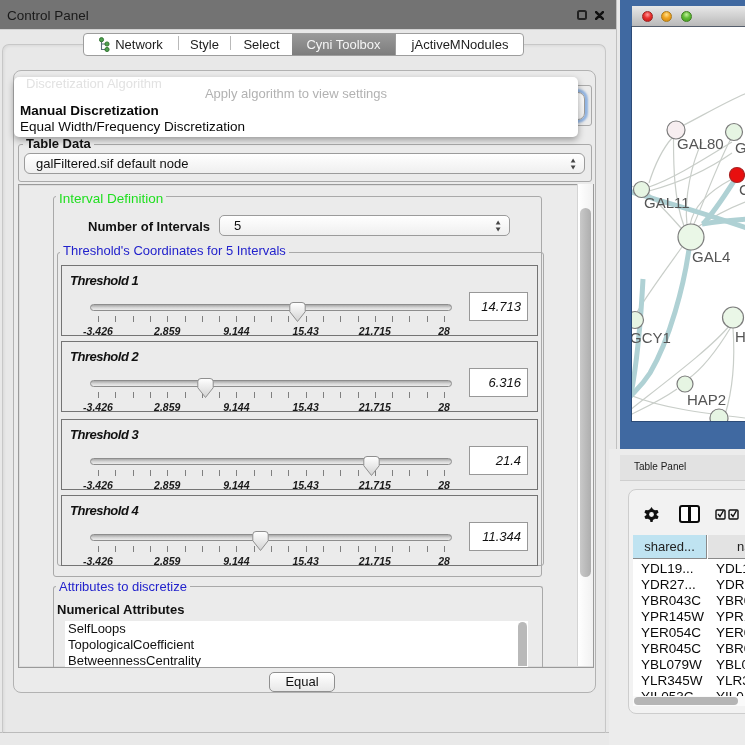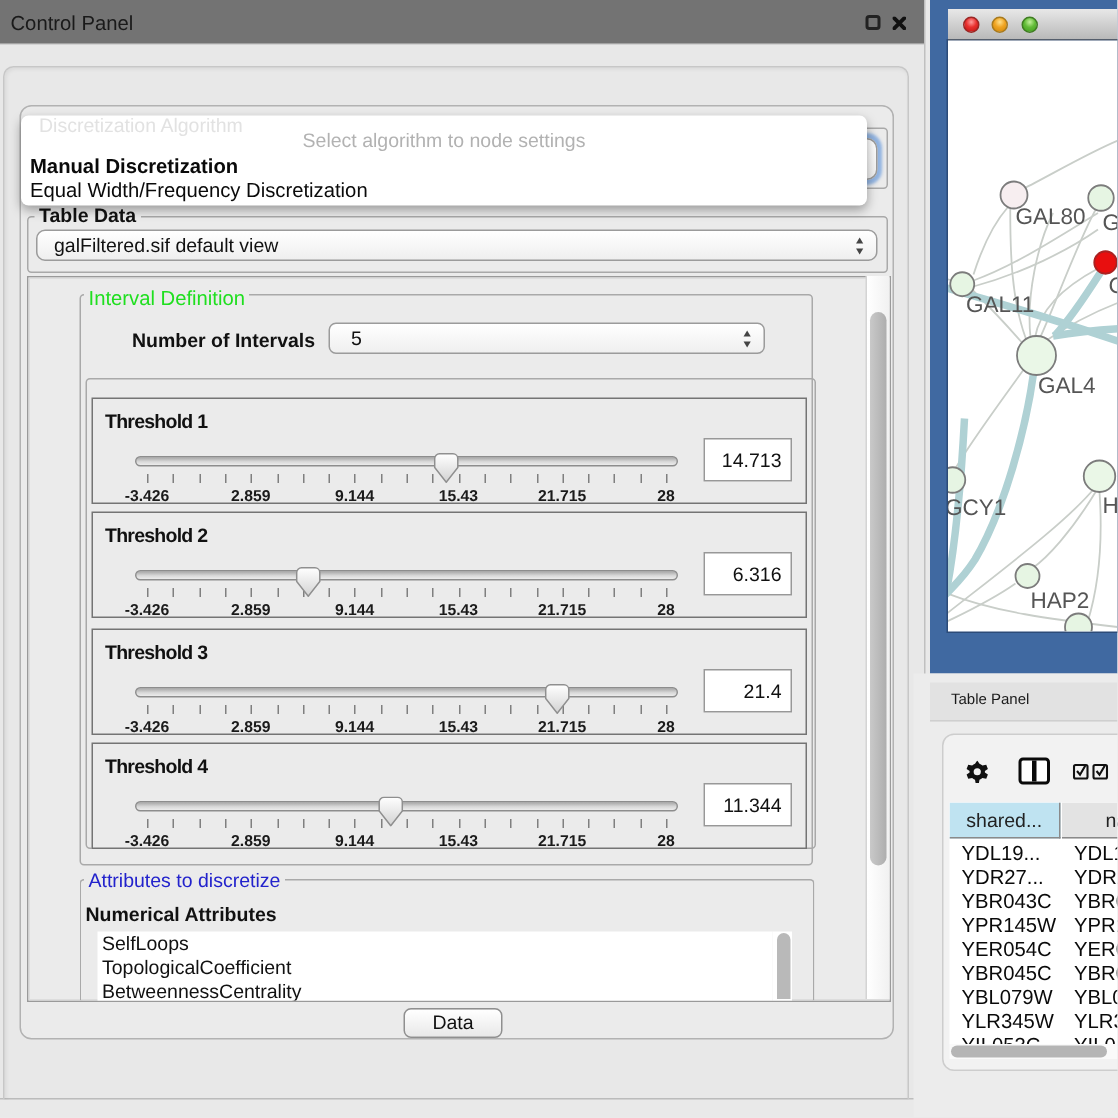--- a/index.html
+++ b/index.html
@@ -6,21 +6,21 @@
 html,body { width:745px; height:745px; }
 body { font-family:"Liberation Sans", sans-serif; background:#e9e9e9; position:relative; overflow:hidden; }
 .abs { position:absolute; }
 .grp { position:absolute; border:1px solid #a9a9a9; border-radius:3px; }
 .grp-title { position:absolute; background:#ebebeb; padding:0 3px; font-size:13px; line-height:14px; }
 .combo { position:absolute; border:1px solid #9b9b9b; border-radius:5px; background:linear-gradient(#ffffff,#efefef); font-size:13px; color:#111; }
 .combo .tx { position:absolute; left:11px; top:3px; }
 .stepper { position:absolute; right:7px; top:50%; width:7px; height:14px; margin-top:-7px; }
 .stepper:before { content:""; position:absolute; left:0; top:0; border-left:3.5px solid transparent; border-right:3.5px solid transparent; border-bottom:5px solid #444; }
 .stepper:after { content:""; position:absolute; left:0; bottom:0; border-left:3.5px solid transparent; border-right:3.5px solid transparent; border-top:5px solid #444; }
-.tbox { position:absolute; left:61px; width:477px; height:71px; border:1px solid #747474; background:#ebebeb; }
+.tbox { position:absolute; left:61px; width:477px; height:71px; border:1px solid #747474; background:#ebebeb;font-style:italic; }
 .tbox .tt { position:absolute; left:8px; top:7px; font-size:13px; font-weight:bold; color:#111; letter-spacing:-0.5px; }
 .track { position:absolute; left:28px; top:38px; width:362px; height:7px; border:1px solid #8d8d8d; border-radius:3.5px; background:linear-gradient(#a8a8a8,#d8d8d8 55%,#ececec); }
 .vfield { position:absolute; left:407px; top:26px; width:59px; height:29px; background:#fff; border:1px solid #989898; font-size:13px; color:#111; text-align:right; padding:6px 6px 0 0; }
 .ticklbl { position:absolute; top:59px; font-size:10.5px; font-weight:bold; color:#1a1a1a; transform:translateX(-50%); }
 .thumb { position:absolute; top:35.5px; width:17px; height:20px; margin-left:-8.5px; }
 .tabseg { display:inline-block; height:100%; font-size:13px; color:#1c1c1c; text-align:center; line-height:21px; vertical-align:top; }
 .dark { background:linear-gradient(#999999,#7d7d7d); color:#f5f5f5; }
 .sep { display:inline-block; width:1px; height:14px; background:#b9b9b9; vertical-align:middle; margin-top:-2px; }
 </style>
 </head>
@@ -31,53 +31,63 @@
   <div class="abs" style="left:2px; top:44px; width:604px; height:689px; border:1px solid #c7c7c7; border-bottom:none; border-radius:7px 7px 0 0; box-shadow:inset 1px 1px 3px rgba(0,0,0,0.07);"></div>
 
   <div class="abs" style="left:0; top:0; width:100%; height:30px; background:#737373; border-bottom:1px solid #d2d2d2;">
     <div class="abs" style="left:7px; top:7.5px; font-size:13.5px; color:#1a1a1a;">Control Panel</div>
     <div class="abs" style="left:577px; top:10px; width:10px; height:10px; border:2px solid #222; border-radius:2.5px;"></div>
     <svg class="abs" style="left:594.5px; top:11px;" width="9" height="9" viewBox="0 0 12 12">
         <path d="M1.5 1.5 L10.5 10.5 M10.5 1.5 L1.5 10.5" stroke="#111" stroke-width="3.4" stroke-linecap="round"></path>
       </svg>
   </div>
 
+  <div class="abs" style="left:83px; top:33px; width:441px; height:23px; background:#ffffff; border:1px solid #9d9d9d; border-radius:4px; overflow:hidden; white-space:nowrap;">
+    <div class="tabseg" style="width:94px;">
+      <svg width="11" height="15" viewBox="0 0 11 15" style="vertical-align:-3px; margin-right:5px;">
+          <path d="M2.5 4 V13 M2.5 7 H7 M2.5 12.5 H7" stroke="#5a6b7a" stroke-width="1.1" fill="none"></path>
+          <circle cx="2.5" cy="2.7" r="2.1" fill="#4ea04e" stroke="#2d6e2d" stroke-width="0.9"></circle>
+          <circle cx="8" cy="7" r="2.1" fill="#4ea04e" stroke="#2d6e2d" stroke-width="0.9"></circle>
+          <circle cx="8" cy="12.5" r="2.1" fill="#4ea04e" stroke="#2d6e2d" stroke-width="0.9"></circle>
+        </svg>Network</div><div class="sep"></div><div class="tabseg" style="width:51px;">Style</div><div class="sep"></div><div class="tabseg" style="width:61px;">Select</div><div class="tabseg dark" style="width:103px;">Cyni Toolbox</div><div class="tabseg" style="width:129px; border-left:1px solid #9d9d9d;">jActiveMNodules</div>
+  </div>
 
   <div class="abs" style="left:13px; top:70px; width:583px; height:623px; background:#ebebeb; border:1px solid #b2b2b2; border-radius:8px;"></div>
 
   <div class="grp" style="left:18px; top:85px; width:574px; height:41px;"></div>
 
   <div class="combo" style="left:24px; top:92px; width:561px; height:28px; box-shadow:0 0 2px 3px rgba(98,150,220,0.65); border-radius:7px;">
     <div class="stepper"></div>
   </div>
 
   <div class="grp" style="left:18px; top:144px; width:574px; height:38px;"></div>
   <div class="grp-title" style="left:23px; top:137px; color:#111; font-weight:600;">Table Data</div>
   <div class="combo" style="left:24px; top:153px; width:561px; height:21px; border-radius:6px;">
-    <div class="tx" style="top:2px;">galFiltered.sif default view</div>
+    <div class="tx" style="top:2px;">galFiltered.sif default node</div>
     <div class="stepper" style="transform:scale(0.8);"></div>
   </div>
 
   <div class="abs" style="left:18px; top:184px; width:576px; height:484px; background:#ebebeb; border:1px solid #9a9a9a;">
     <div class="abs" style="left:0; top:0; width:100%; height:100%; border:1px solid #dddddd;"></div>
   </div>
 
   <div class="abs" style="left:577px; top:184px; width:16px; height:482px; background:linear-gradient(to right,#ffffff,#f1f1f1); border-left:1px solid #d4d4d4;"></div>
   <div class="abs" style="left:580px; top:208px; width:11px; height:369px; background:linear-gradient(to right,#c9c9c9,#aeaeae); border-radius:6px;"></div>
 
   <div class="grp" style="left:53px; top:196px; width:489px; height:381px;"></div>
   <div class="grp-title" style="left:56px; top:192px; color:#1fdf1f; font-size:13.5px;">Interval Definition</div>
 
   <div class="abs" style="left:88px; top:219px; font-size:13px; font-weight:bold; color:#111;">Number of Intervals</div>
   <div class="combo" style="left:219px; top:215px; width:291px; height:21px;">
     <div class="tx" style="left:14px; top:2px;">5</div>
     <div class="stepper" style="transform:scale(0.8);"></div>
   </div>
 
   <div class="grp" style="left:57px; top:252px; width:487px; height:314px;"></div>
+  <div class="grp-title" style="left:60px; top:244px; color:#2222cc;">Threshold's Coordinates for 5 Intervals</div>
 
   <div class="tbox" style="top:265px;">
   <div class="tt">Threshold 1</div>
   <div class="track"></div>
       <div style="position:absolute; left:36.0px; top:50px; width:1px; height:6px; background:#7f7f7f;"></div>
       <div style="position:absolute; left:53.3px; top:50px; width:1px; height:6px; background:#7f7f7f;"></div>
       <div style="position:absolute; left:70.6px; top:50px; width:1px; height:6px; background:#7f7f7f;"></div>
       <div style="position:absolute; left:87.9px; top:50px; width:1px; height:6px; background:#7f7f7f;"></div>
       <div style="position:absolute; left:105.2px; top:50px; width:1px; height:6px; background:#7f7f7f;"></div>
       <div style="position:absolute; left:122.5px; top:50px; width:1px; height:6px; background:#7f7f7f;"></div>
@@ -243,26 +253,26 @@
 
   <div class="grp" style="left:53px; top:586px; width:490px; height:81px; border-bottom:none; border-radius:3px 3px 0 0;"></div>
   <div class="grp-title" style="left:56px; top:580px; color:#2222cc;">Attributes to discretize</div>
   <div class="abs" style="left:57px; top:602px; font-size:13px; font-weight:bold; color:#111;">Numerical Attributes</div>
   <div class="abs" style="left:65px; top:621px; width:450px; height:46px; background:#ffffff; overflow:hidden;">
     <div style="font-size:13px; color:#111; padding-left:3px; line-height:16px;">SelfLoops<br>TopologicalCoefficient<br>BetweennessCentrality</div>
   </div>
   <div class="abs" style="left:515px; top:621px; width:13px; height:46px; background:#ffffff;"></div>
   <div class="abs" style="left:517.5px; top:622px; width:9px; height:44px; background:#b9b9b9; border-radius:4.5px 4.5px 0 0;"></div>
 
-  <div class="abs" style="left:269px; top:671.5px; width:66px; height:20.5px; background:linear-gradient(#ffffff,#e8e8e8); border:1px solid #8f8f8f; border-radius:5px; font-size:13px; color:#111; text-align:center; line-height:18px;">Data</div>
+  <div class="abs" style="left:269px; top:671.5px; width:66px; height:20.5px; background:linear-gradient(#ffffff,#e8e8e8); border:1px solid #8f8f8f; border-radius:5px; font-size:13px; color:#111; text-align:center; line-height:18px;">Equal</div>
 
 
   <div class="abs" style="left:14px; top:77px; width:564px; height:60px; background:#ffffff; border-radius:5px; box-shadow:0 3px 7px rgba(0,0,0,0.35);"></div>
   <div class="abs" style="left:26px; top:76px; font-size:13px; color:#e2e2e2;">Discretization Algorithm</div>
-  <div class="abs" style="left:14px; top:86px; width:564px; text-align:center; font-size:13px; color:#b2b2b2;">Select algorithm to node settings</div>
+  <div class="abs" style="left:14px; top:86px; width:564px; text-align:center; font-size:13px; color:#b2b2b2;">Apply algorithm to view settings</div>
   <div class="abs" style="left:20px; top:103px; font-size:13.5px; font-weight:bold; color:#0a0a0a;">Manual Discretization</div>
   <div class="abs" style="left:20px; top:119px; font-size:13.5px; color:#0a0a0a;">Equal Width/Frequency Discretization</div>
 </div>
 
 <div class="abs" style="left:620px; top:0; width:125px; height:449px; background:#4069a1;">
 
   <div class="abs" style="left:12px; top:6px; width:113px; height:21px; background:linear-gradient(#e8e8e8,#b9b9b9); border-bottom:1px solid #8b8b8b;">
     <div class="abs" style="left:9.5px; top:5px; width:11px; height:11px; border-radius:50%; background:radial-gradient(circle at 50% 30%, #ff9a9a 0%, #e8302e 45%, #c01311 100%); border:1px solid #9a2624;"></div>
     <div class="abs" style="left:29px; top:5px; width:11px; height:11px; border-radius:50%; background:radial-gradient(circle at 50% 30%, #ffe08a 0%, #f0a422 45%, #cf8608 100%); border:1px solid #a87a1d;"></div>
     <div class="abs" style="left:48.5px; top:5px; width:11px; height:11px; border-radius:50%; background:radial-gradient(circle at 50% 30%, #c2f09a 0%, #62bc38 45%, #3f9c1c 100%); border:1px solid #3f7d22;"></div>

